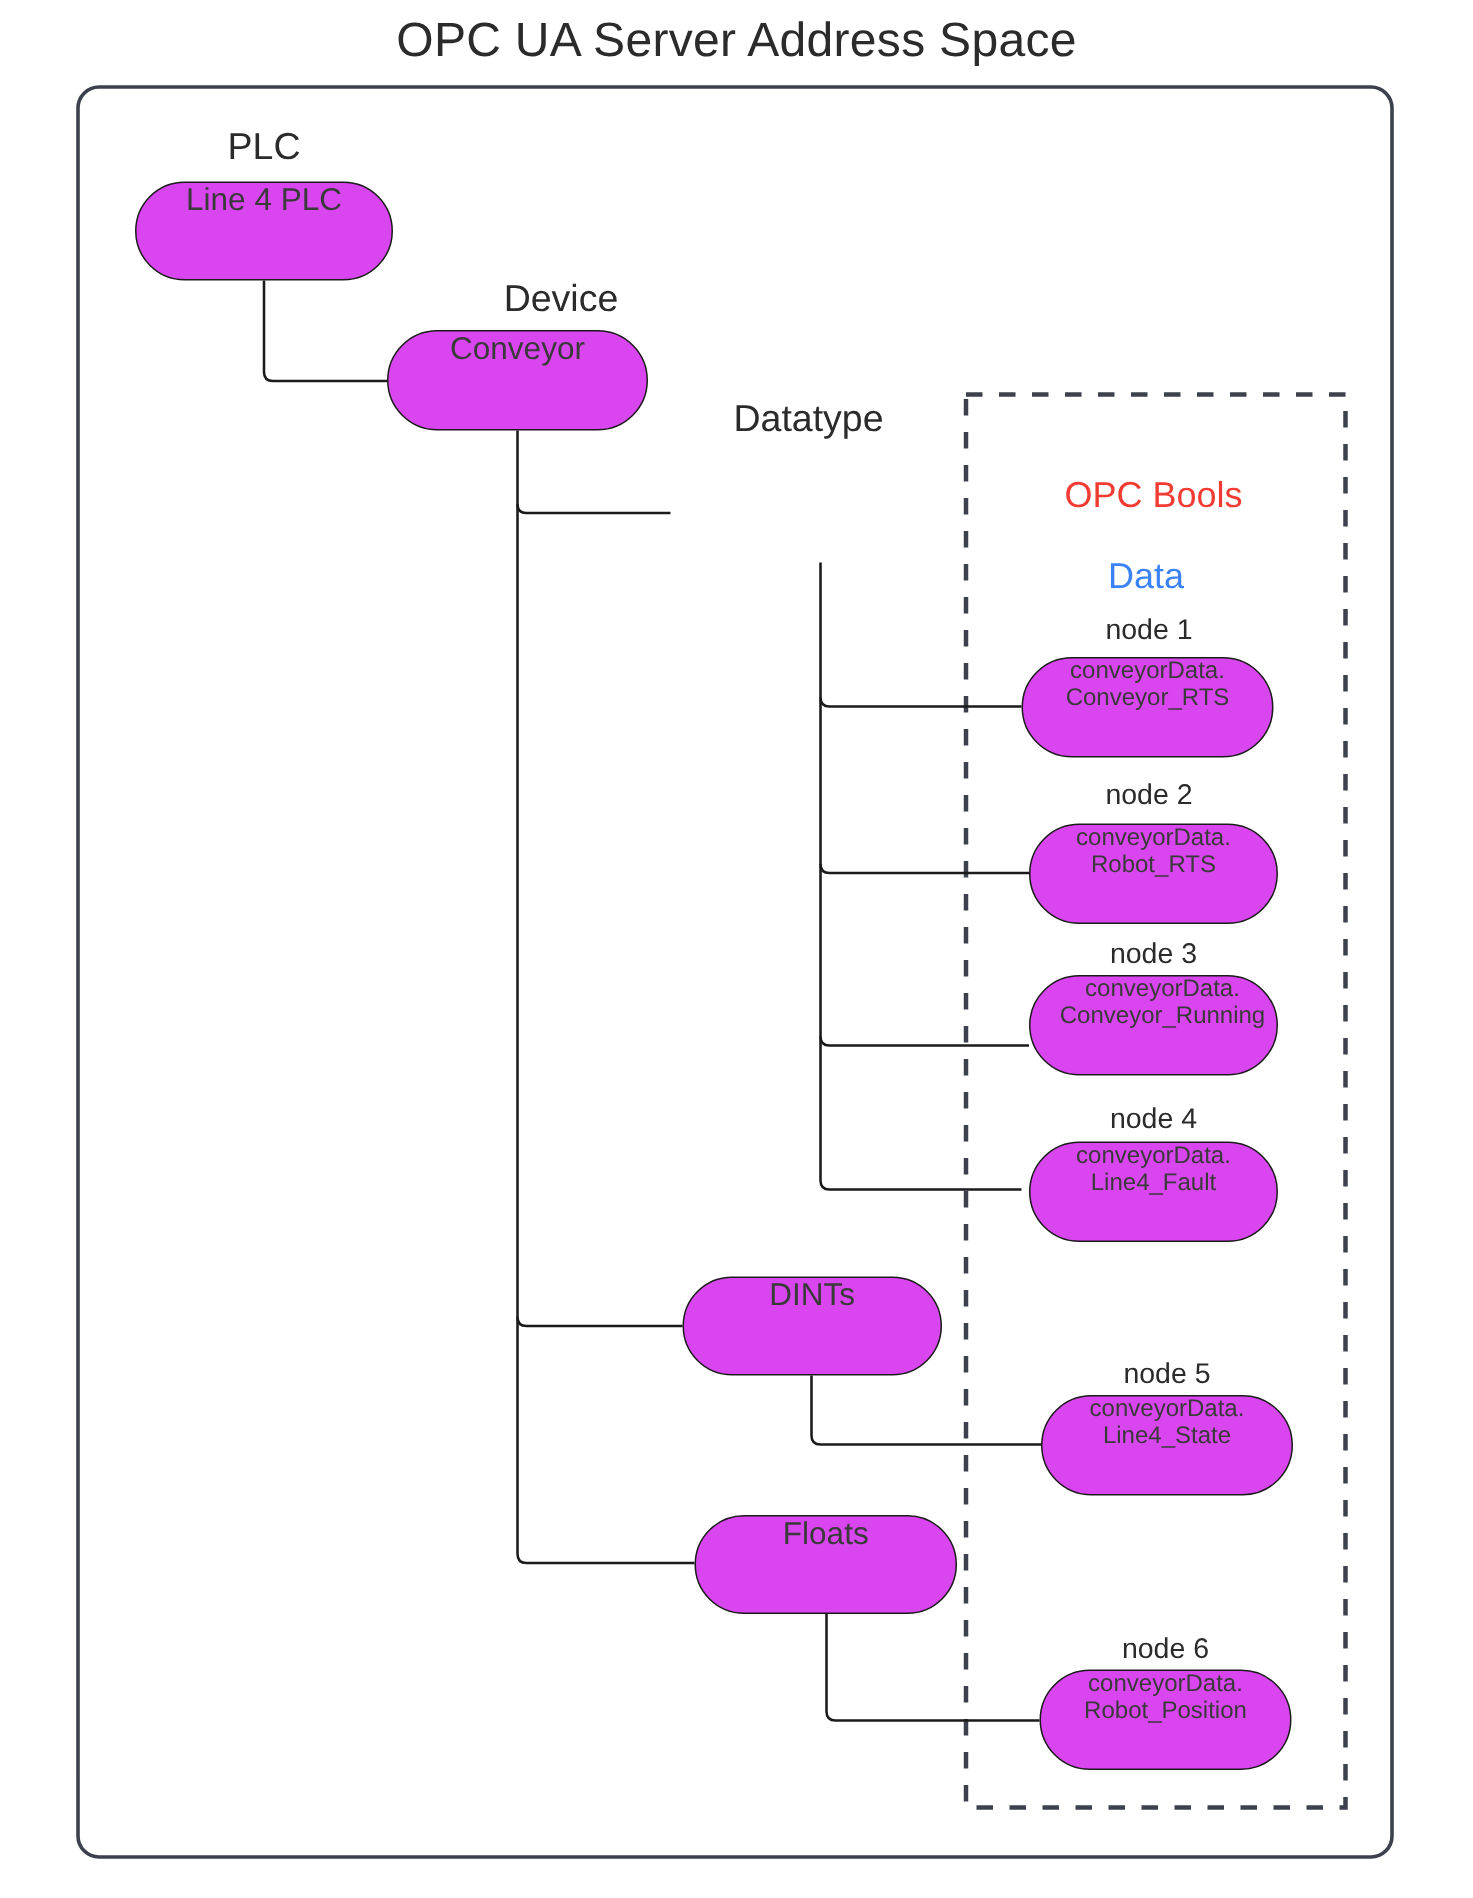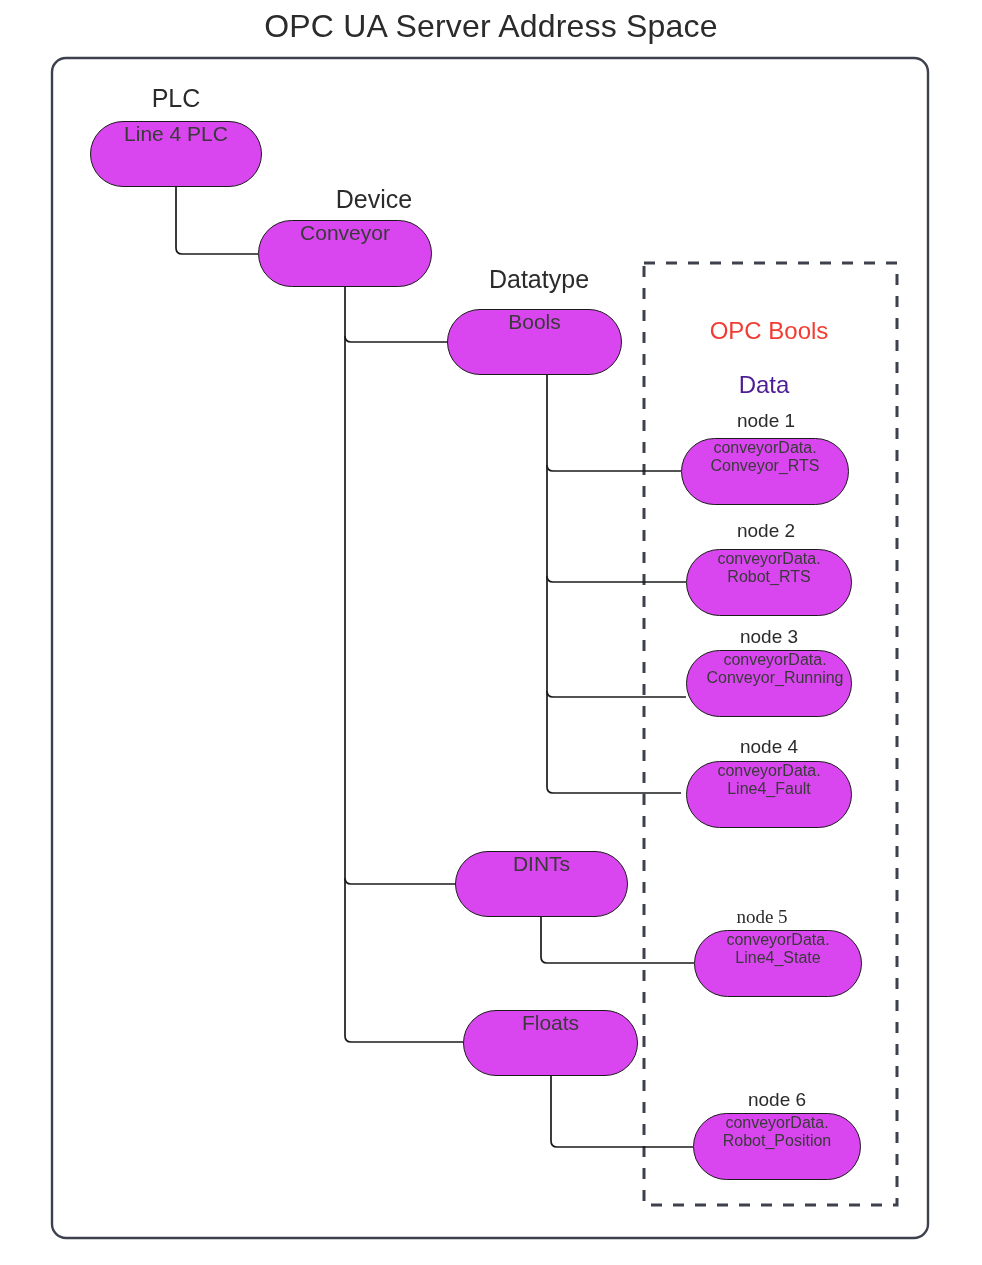--- a/index.html
+++ b/index.html
@@ -45,21 +45,21 @@
     transform: translateX(-50%);
   }
   .section-label {
     position: absolute;
     font-size: 24px;
     white-space: nowrap;
     text-align: center;
     transform: translateX(-50%);
   }
   .section-label.accent { color: #f23c33; }
-  .section-label.plain  { color: #4c1d95; }
+  .section-label.plain  { color: #3b82f6; }
   .node-caption {
     position: absolute;
     font-size: 19px;
     color: #2b2b2b;
     white-space: nowrap;
     transform: translateX(-50%);
   }
   .node-box {
     position: absolute;
     box-sizing: border-box;
@@ -123,23 +123,20 @@
   <div class="section-label plain" style="left:764px; top:371px;">Data</div>
 
   <div class="node-box simple" style="left:90px; top:121px; width:172px; height:66px;">
     <span class="node-text">Line 4 PLC</span>
   </div>
 
   <div class="node-box simple" style="left:258px; top:220px; width:174px; height:67px;">
     <span class="node-text">Conveyor</span>
   </div>
 
-  <div class="node-box simple" style="left:447px; top:309px; width:175px; height:66px;">
-    <span class="node-text">Bools</span>
-  </div>
 
   <div class="node-box simple" style="left:455px; top:851px; width:173px; height:66px;">
     <span class="node-text">DINTs</span>
   </div>
 
   <div class="node-box simple" style="left:463px; top:1010px; width:175px; height:66px;">
     <span class="node-text">Floats</span>
   </div>
 
   <div class="node-caption" style="left:766px; top:410px;">node 1</div>
@@ -167,21 +164,21 @@
   </div>
 
   <div class="node-caption" style="left:769px; top:736px;">node 4</div>
   <div class="node-box leaf" style="left:686px; top:761px; width:166px; height:67px;">
     <span class="node-text">
       <span>conveyorData.</span><br>
       <span>Line4_Fault</span>
     </span>
   </div>
 
-  <div class="node-caption" style="left:762px; top:906px;font-family:Liberation Serif, serif;">node 5</div>
+  <div class="node-caption" style="left:778px; top:906px;">node 5</div>
   <div class="node-box leaf" style="left:694px; top:930px; width:168px; height:67px;">
     <span class="node-text">
       <span>conveyorData.</span><br>
       <span>Line4_State</span>
     </span>
   </div>
 
   <div class="node-caption" style="left:777px; top:1089px;">node 6</div>
   <div class="node-box leaf" style="left:693px; top:1113px; width:168px; height:67px;">
     <span class="node-text">

